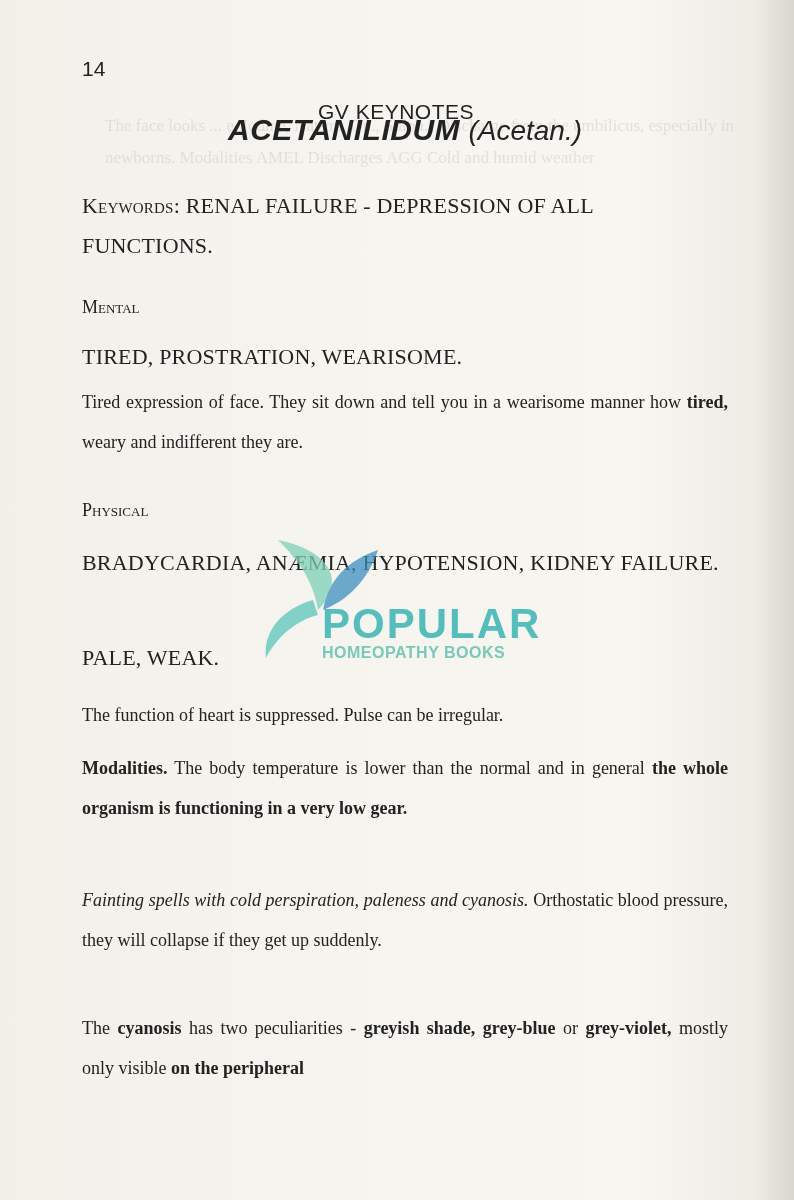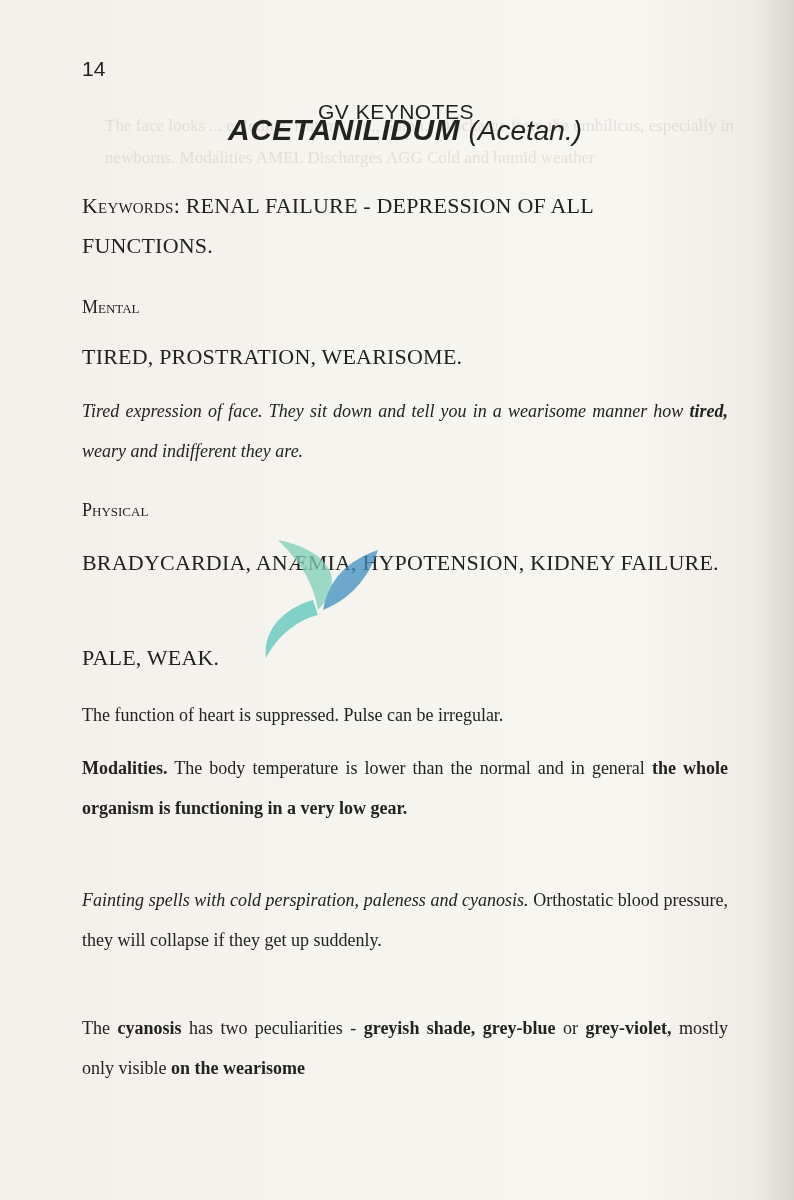--- a/index.html
+++ b/index.html
@@ -39,30 +39,34 @@
     <i>(Acetan.)</i>
   </div>
 
   <div class="blk up" style="top:186px;">
     <span class="sc">Keywords:</span>
     <span>RENAL FAILURE - DEPRESSION OF ALL FUNCTIONS.</span>
   </div>
 
   <div class="blk sc" style="top:287px;">Mental</div>
   <div class="blk up" style="top:337px;">TIRED, PROSTRATION, WEARISOME.</div>
-  <div class="blk just" style="top:391px;font-style:italic;"><span>Tired expression of face. They sit down and tell you in a wearisome manner how </span><b>tired,</b><span> weary and indifferent they are.</span></div>
+  <div class="blk just" style="top:382px;"><span>Tired expression of face. They sit down and tell you in a wearisome manner how </span><b>tired,</b><span> weary and indifferent they are.</span></div>
 
   <div class="blk sc" style="top:490px;">Physical</div>
   <div class="blk up" style="top:543px;">BRADYCARDIA, ANÆMIA, HYPOTENSION, KIDNEY FAILURE.</div>
   <div class="blk up" style="top:638px;">PALE, WEAK.</div>
   <div class="blk" style="top:695px;">The function of heart is suppressed. Pulse can be irregular.</div>
   <div class="blk just" style="top:748px;"><b>Modalities.</b><span> The body temperature is lower than the normal and in general </span><b>the whole organism is functioning in a very low gear.</b></div>
   <div class="blk just" style="top:880px;"><i>Fainting spells with cold perspiration, paleness and cyanosis.</i><span> Orthostatic blood pressure, they will collapse if they get up suddenly.</span></div>
-  <div class="blk just" style="top:1008px;"><span>The </span><b>cyanosis</b><span> has two peculiarities - </span><b>greyish shade, grey-blue</b><span> or </span><b>grey-violet,</b><span> mostly only visible </span><b>on the wearisome</b></div>
+  <div class="blk just" style="top:1008px;"><span>The </span><b>cyanosis</b><span> has two peculiarities - </span><b>greyish shade, grey-blue</b><span> or </span><b>grey-violet,</b><span> mostly only visible </span><b>on the peripheral</b></div>
 </div>
 
 <div class="wm">
   <svg width="130" height="120" viewBox="0 0 130 120" style="position:absolute;left:-4px;top:0;opacity:.75">
     <path d="M20 0 C70 10 90 40 60 70 C55 40 40 20 20 0Z" fill="#7fd0b8"></path>
     <path d="M120 10 C110 40 90 60 65 70 C70 40 90 20 120 10Z" fill="#3f8fbf"></path>
     <path d="M55 60 C20 70 5 95 8 118 C20 95 40 80 60 75Z" fill="#5cc6bc"></path>
   </svg>
+  <div class="wm-text">
+    <div class="wm-big">POPULAR</div>
+    <div class="wm-small">HOMEOPATHY BOOKS</div>
+  </div>
 </div>
 
 </body></html>

